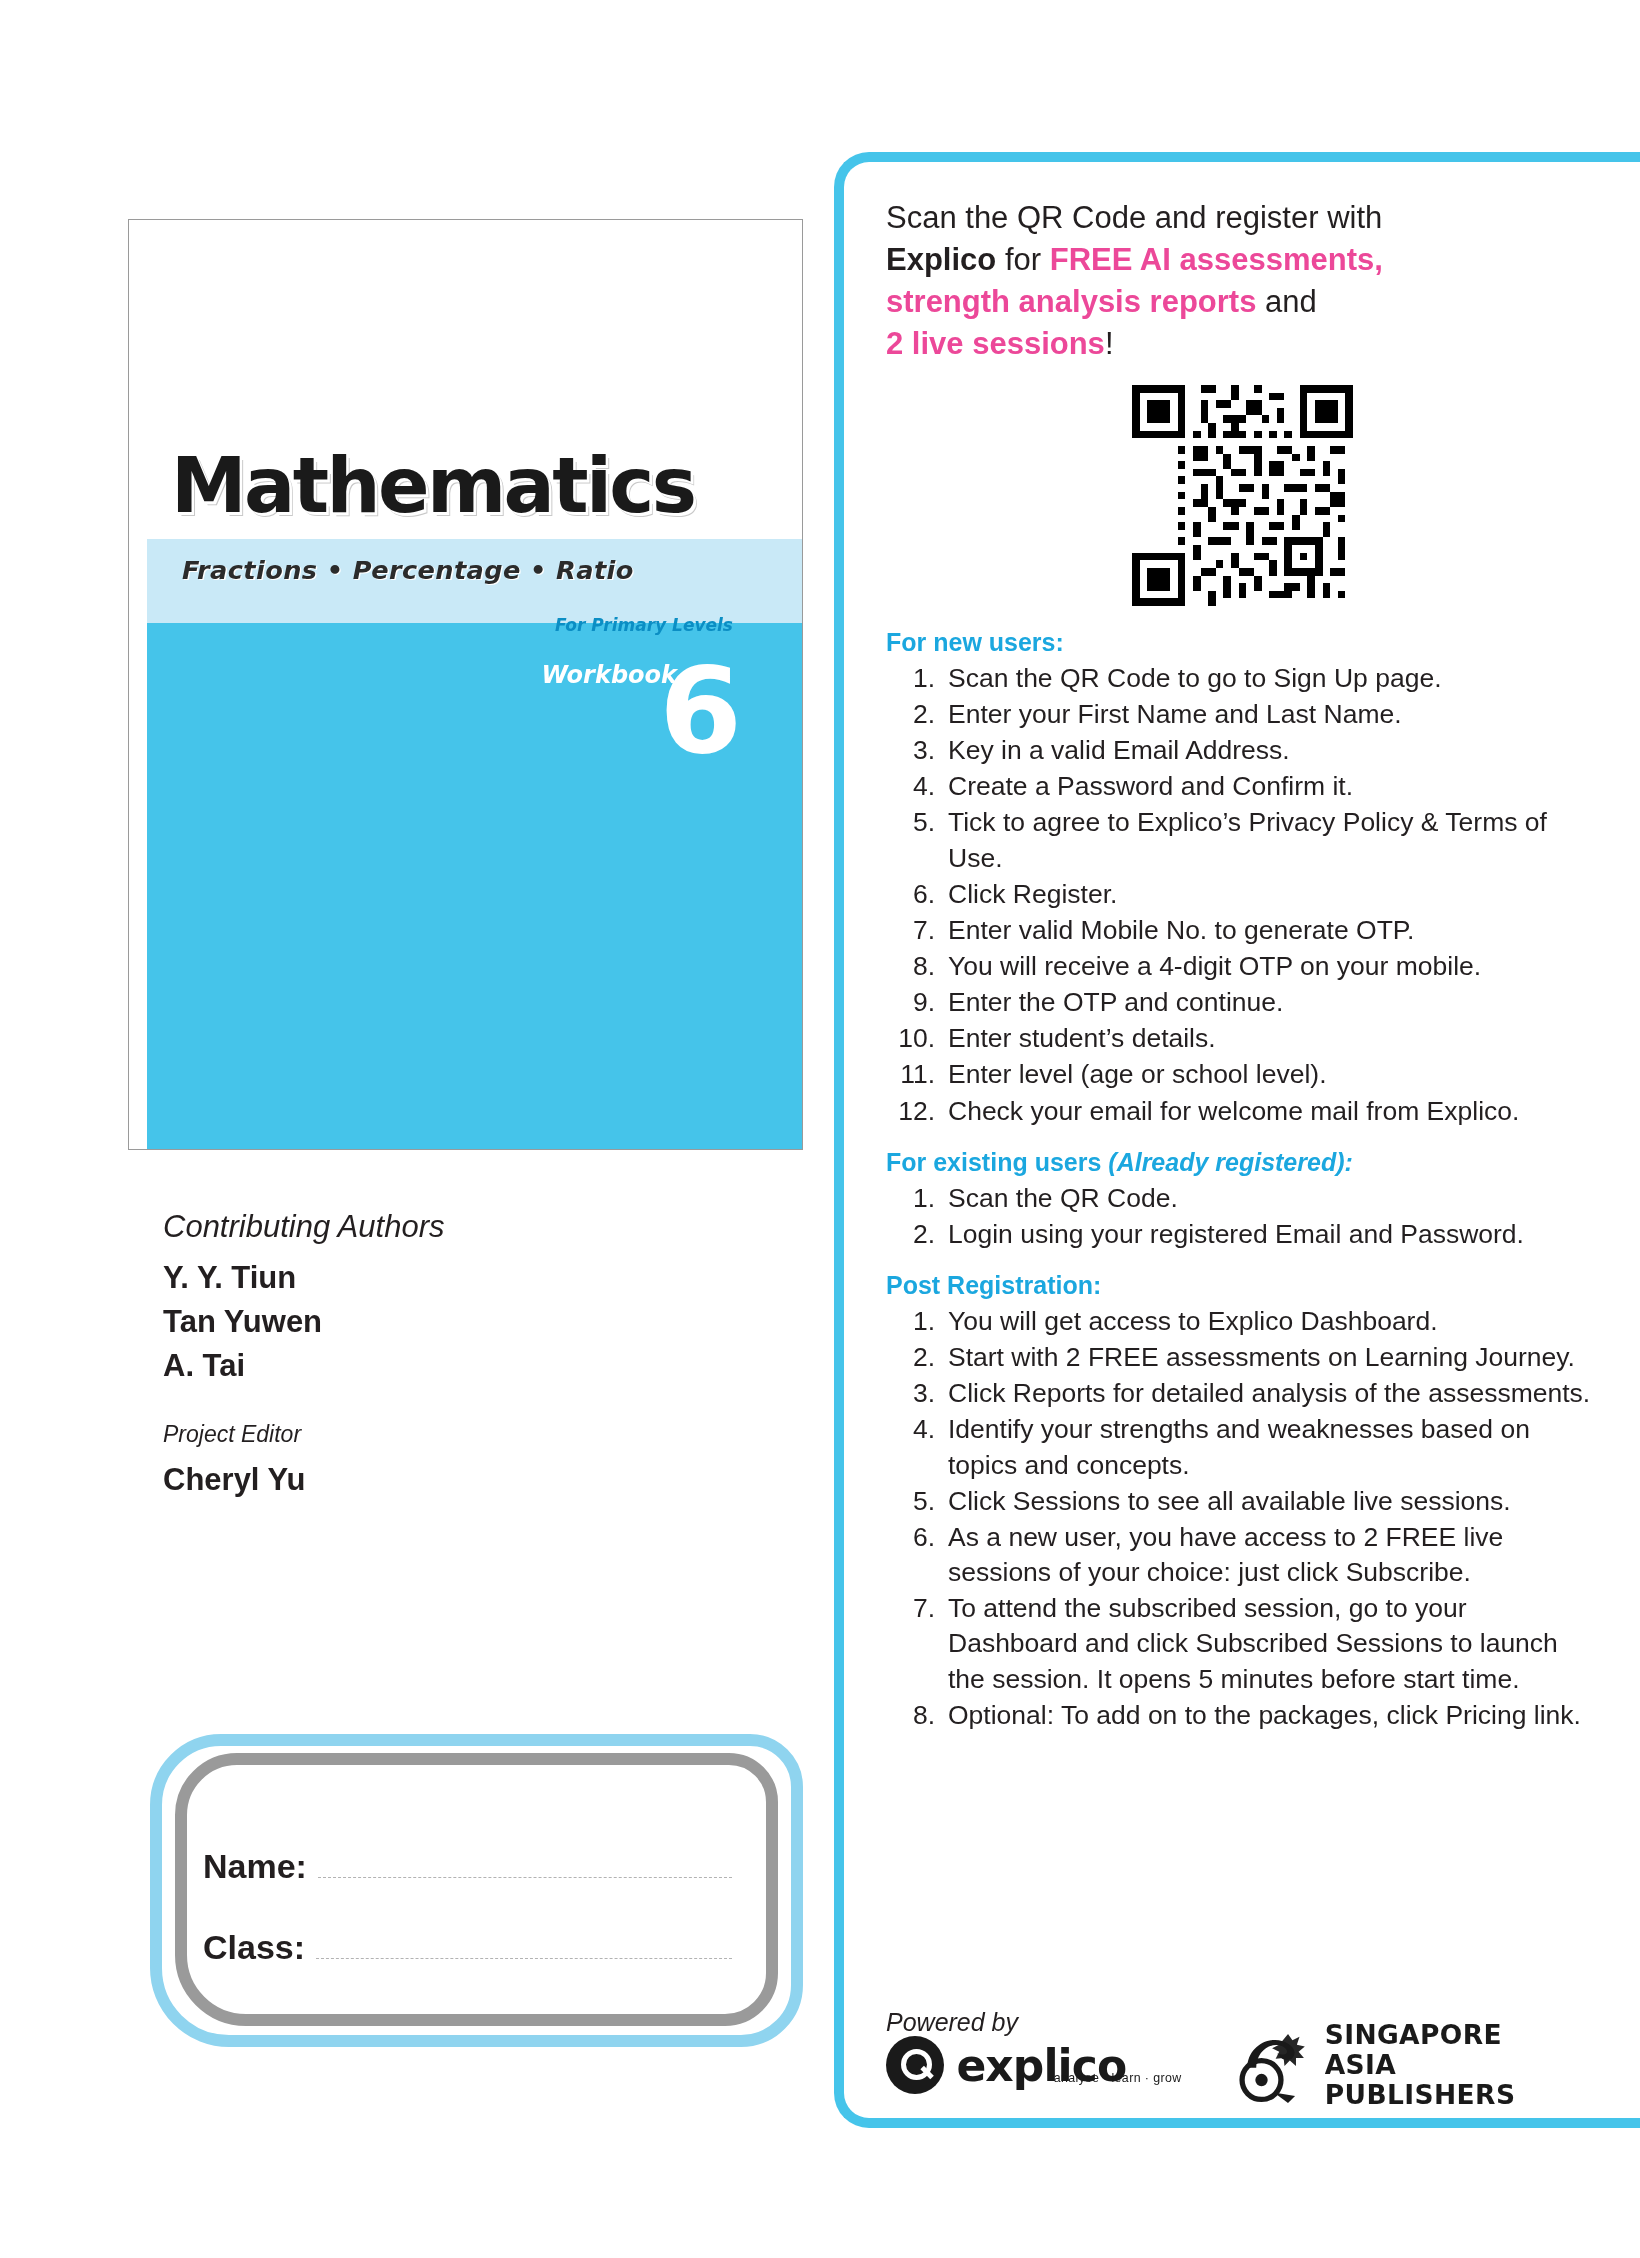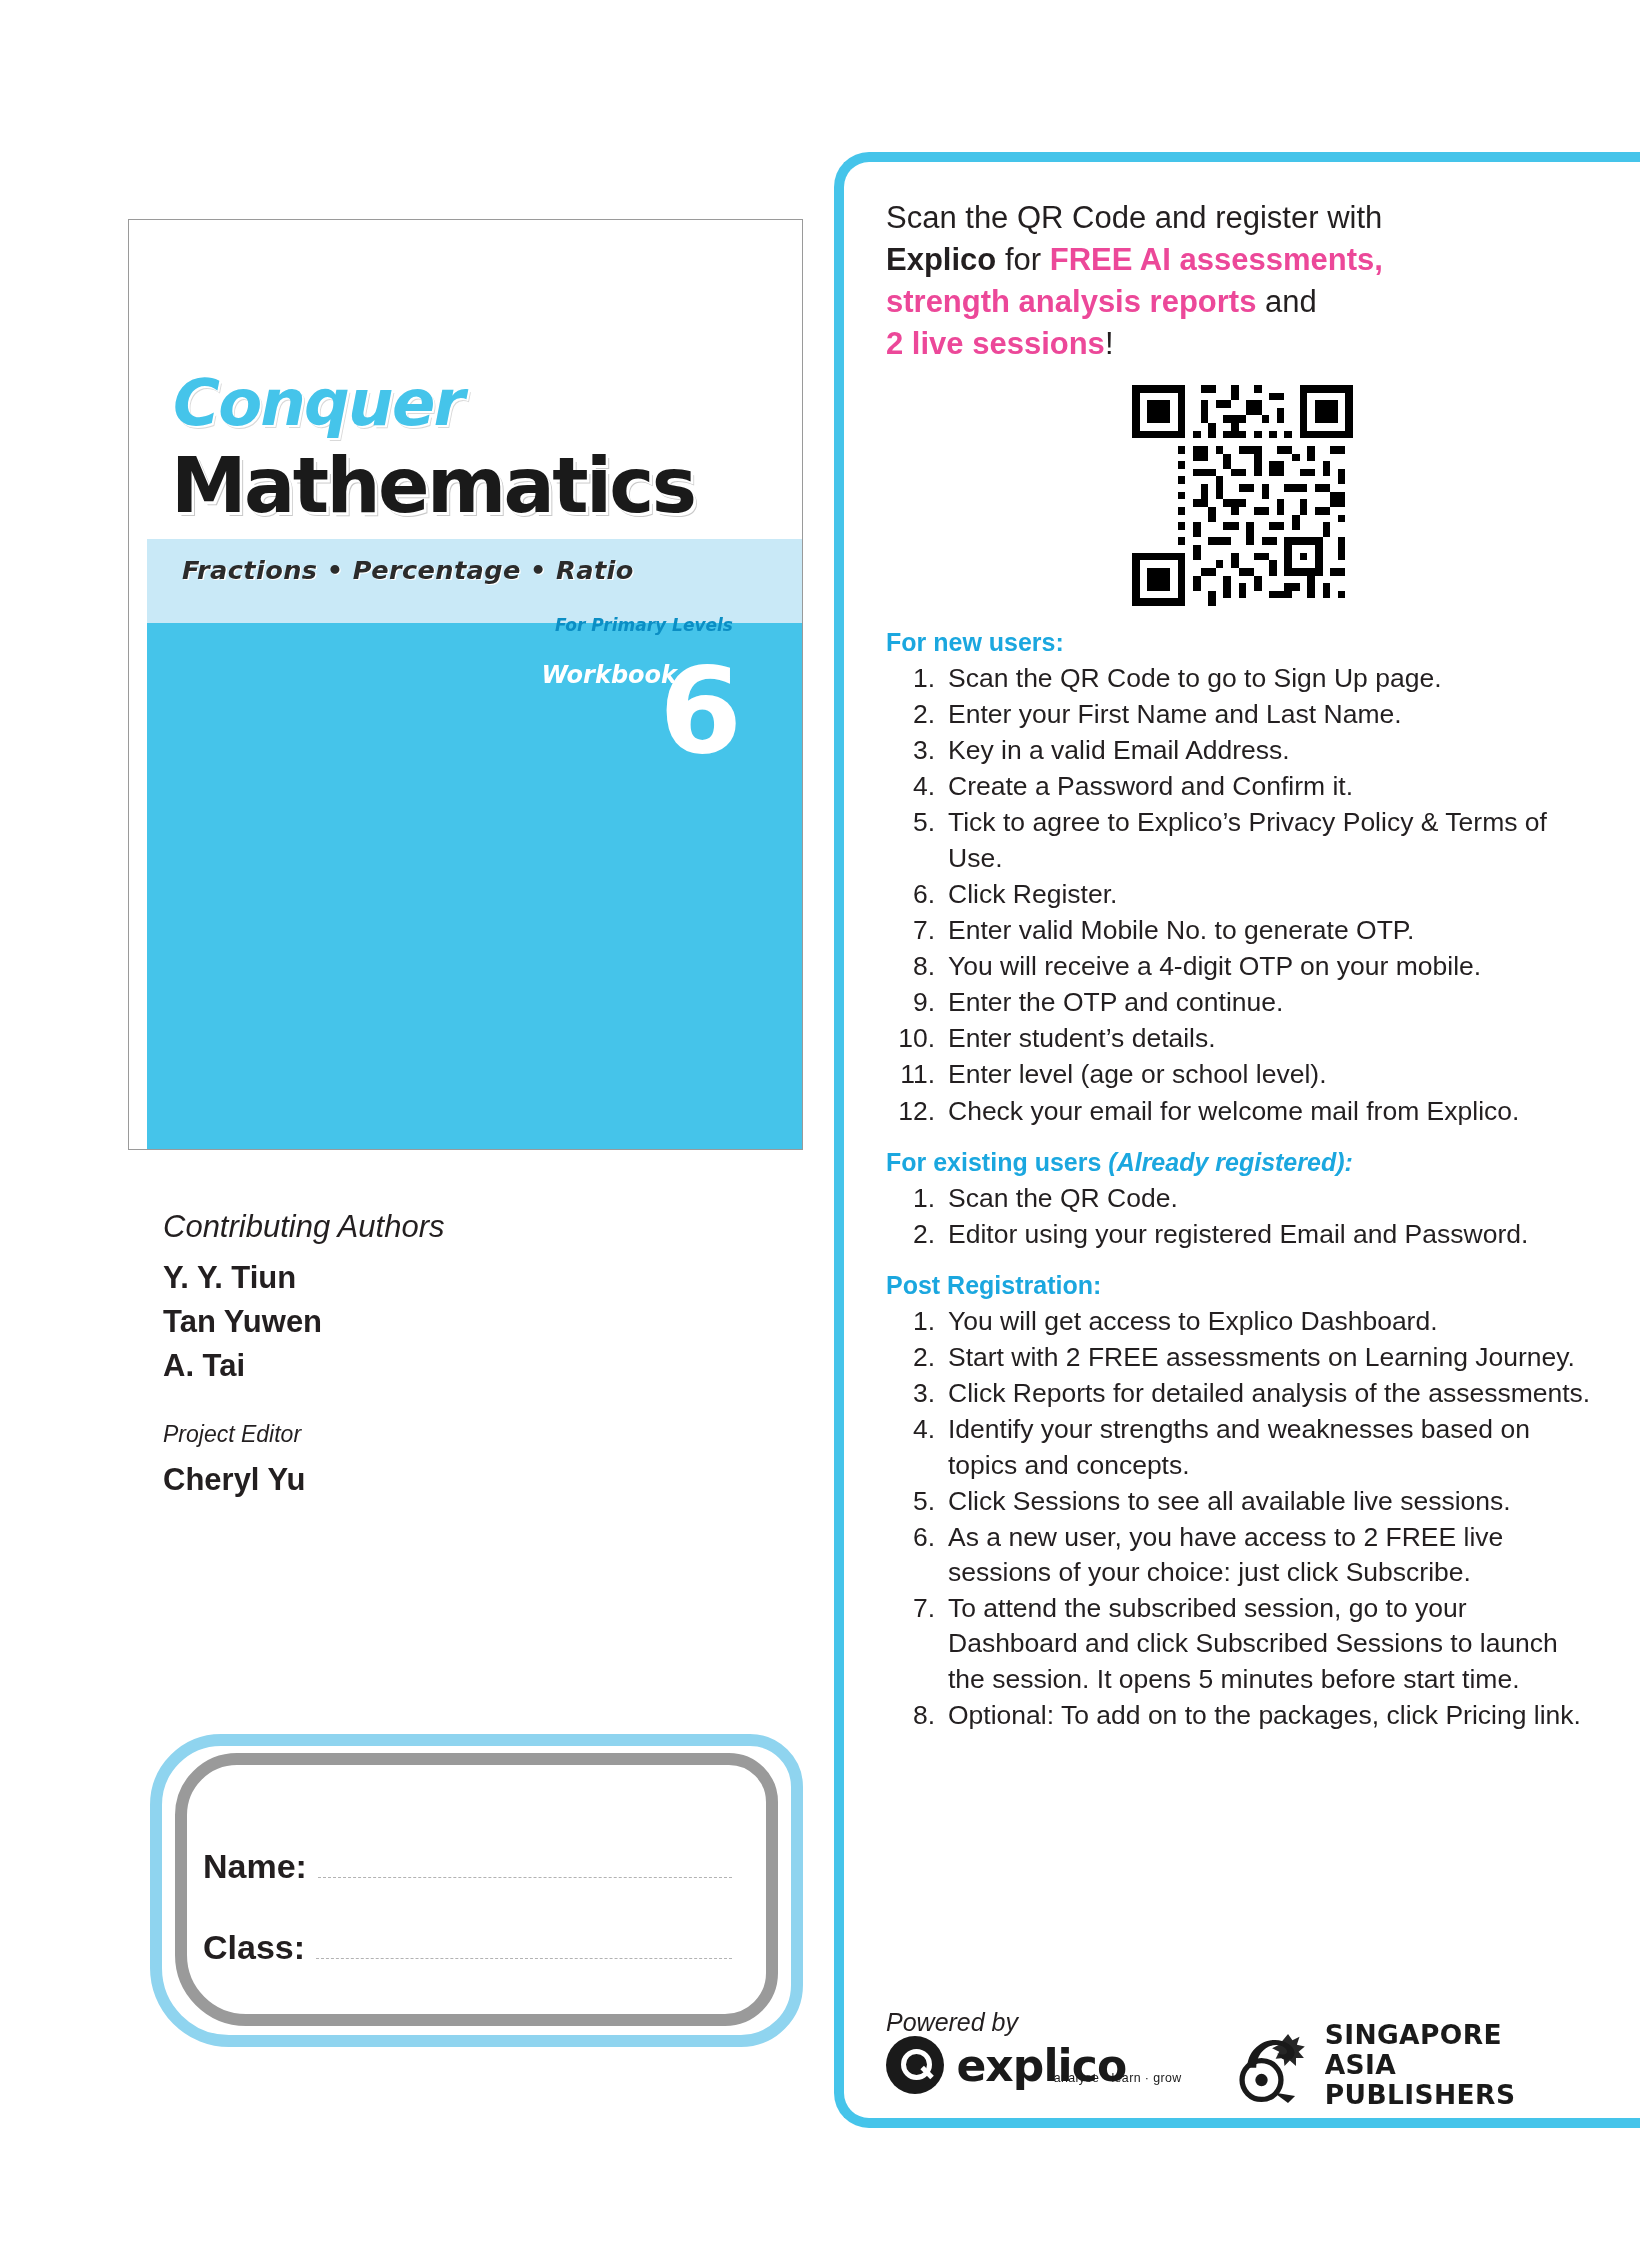--- a/index.html
+++ b/index.html
@@ -369,21 +369,20 @@
 <body>
 
 <div id="left-column">
 
   <div id="book-cover">
     <div id="cover-top-white"></div>
     <div id="cover-band-light"></div>
     <div id="cover-band-blue"></div>
     <div id="cover-left-white-strip"></div>
 
-    <div class="cover-title-conquer">Conquer</div>
     <div class="cover-title-math">Mathematics</div>
     <div class="cover-subtitle">Fractions • Percentage • Ratio</div>
     <div class="cover-levels">For Primary Levels</div>
     <div class="cover-workbook">Workbook</div>
     <div class="cover-number">6</div>
   </div>
 
   <div id="authors-block">
     <div class="authors-heading">Contributing Authors</div>
     <div class="author-name">Y. Y. Tiun</div>
@@ -555,21 +554,21 @@
       <li><span class="num">10.</span><span>Enter student’s details.</span></li>
       <li><span class="num">11.</span><span>Enter level (age or school level).</span></li>
       <li><span class="num">12.</span><span>Check your email for welcome mail from Explico.</span></li>
     </ol>
 
     <div class="section-title">
       <span>For existing users</span><span class="ital"> (Already registered):</span>
     </div>
     <ol class="steps spaced">
       <li><span class="num">1.</span><span>Scan the QR Code.</span></li>
-      <li><span class="num">2.</span><span>Editor using your registered Email and Password.</span></li>
+      <li><span class="num">2.</span><span>Login using your registered Email and Password.</span></li>
     </ol>
 
     <div class="section-title">Post Registration:</div>
     <ol class="steps">
       <li><span class="num">1.</span><span>You will get access to Explico Dashboard.</span></li>
       <li><span class="num">2.</span><span>Start with 2 FREE assessments on Learning Journey.</span></li>
       <li><span class="num">3.</span><span>Click Reports for detailed analysis of the assessments.</span></li>
       <li><span class="num">4.</span><span>Identify your strengths and weaknesses based on topics and concepts.</span></li>
       <li><span class="num">5.</span><span>Click Sessions to see all available live sessions.</span></li>
       <li><span class="num">6.</span><span>As a new user, you have access to 2 FREE live sessions of your choice: just click Subscribe.</span></li>

